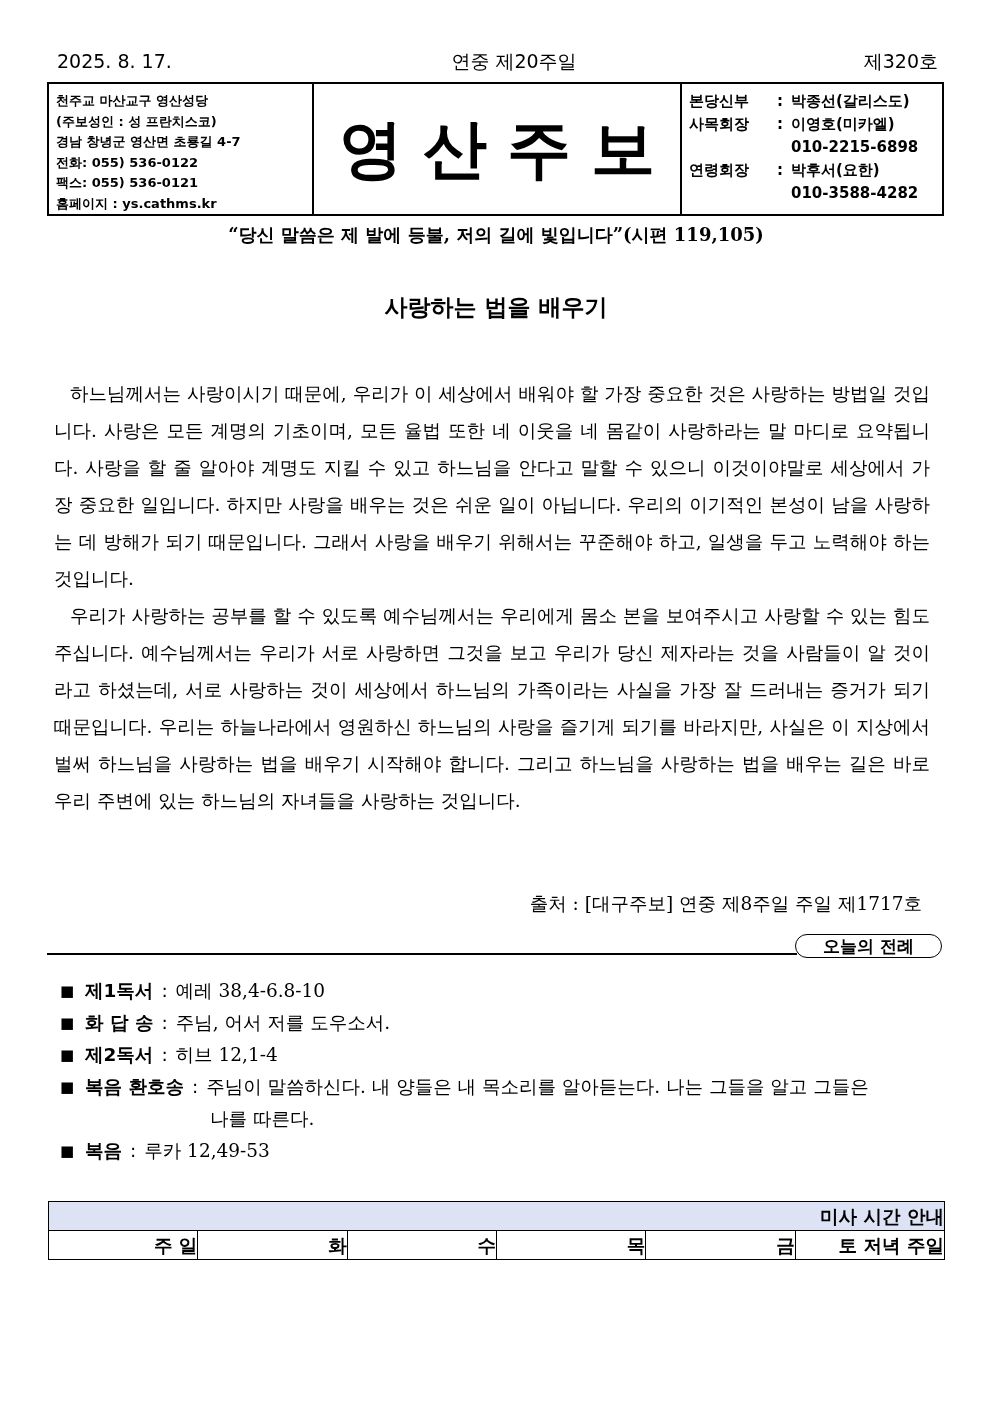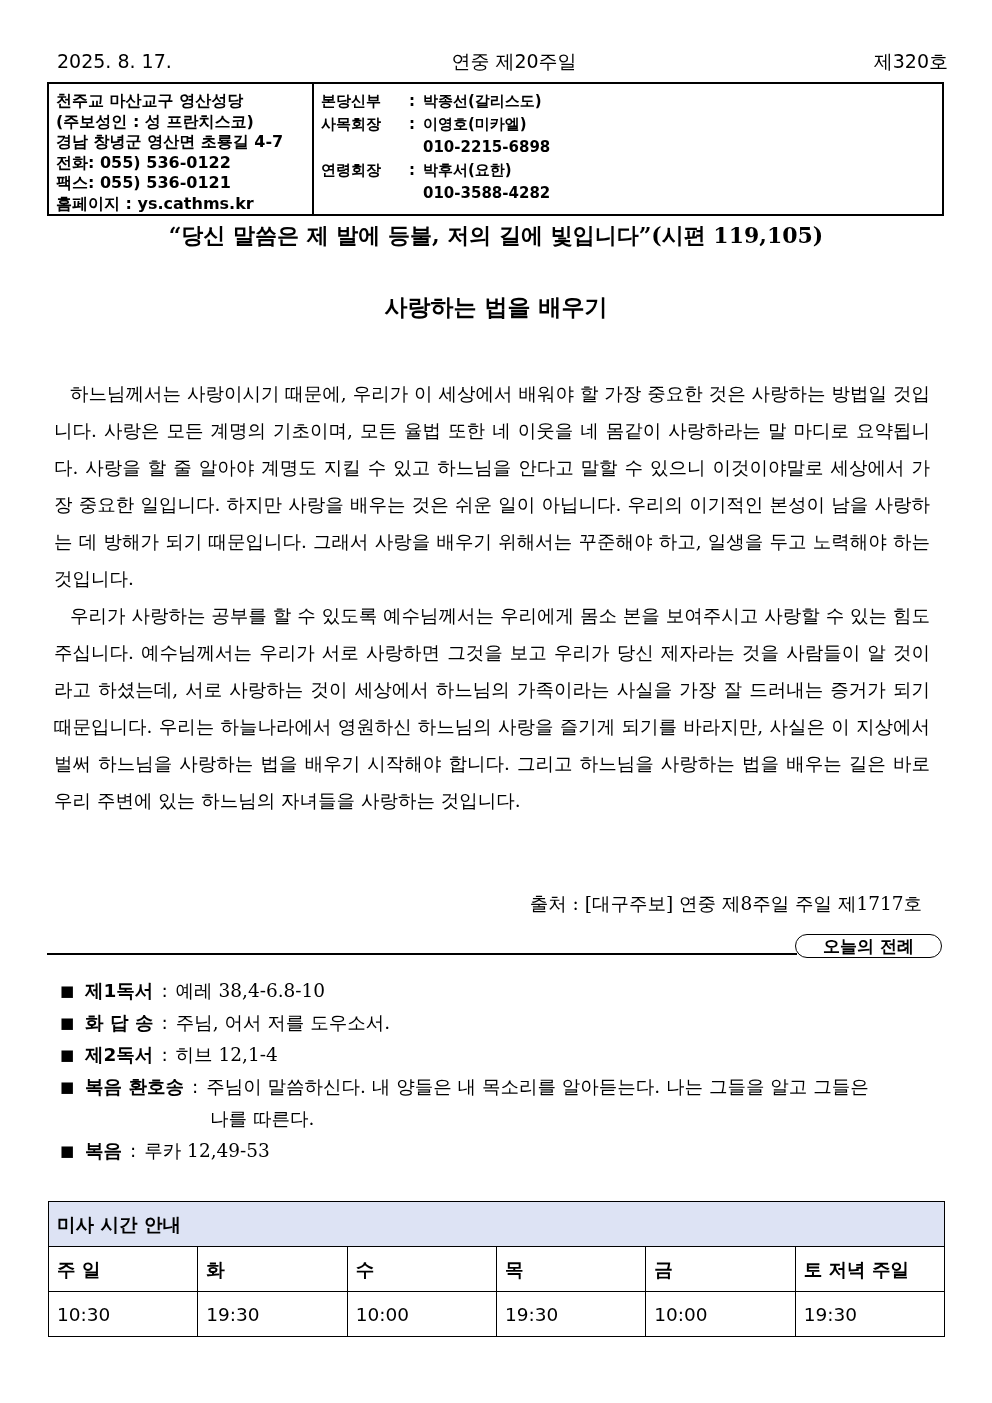--- a/index.html
+++ b/index.html
@@ -4,50 +4,50 @@
 <style>
   html, body { margin: 0; padding: 0; background: #ffffff; }
   body {
     width: 992px; height: 1403px; position: relative; overflow: hidden;
     font-family: "DejaVu Sans", "Liberation Sans", sans-serif; color: #000;
   }
   .abs { position: absolute; }
   .topline { top: 48px; font-size: 19px; line-height: 26px; white-space: nowrap; }
   #date { left: 57px; }
   #week { left: 0; width: 992px; text-align: center; padding-left: 18px; }
-  #issue { right: 44px; }
+  #issue { right: 54px; }
 
   #masthead {
     left: 47px; top: 82px; width: 897px; height: 134px;
     border: 2px solid #000; box-sizing: border-box; display: flex;
   }
   #mh-left {
     width: 265px; border-right: 2px solid #000; box-sizing: border-box;
-    padding: 7px 0 0 7px; font-size: 16px; line-height: 20.5px; font-weight: bold;
+    padding: 7px 0 0 7px; font-size: 13px; line-height: 20.5px; font-weight: bold;
     white-space: nowrap; overflow: hidden;
   }
   #mh-center {
     width: 368px; border-right: 2px solid #000; box-sizing: border-box;
     display: flex; align-items: center; justify-content: center;
     font-family: "DejaVu Serif", "Liberation Serif", serif;
     font-size: 64px; font-weight: bold; letter-spacing: 20px; padding-left: 20px;
   }
   #mh-right {
     flex: 1; padding: 6px 0 0 7px; font-size: 15px; line-height: 23px; font-weight: bold;
     white-space: nowrap; overflow: hidden;
   }
   .staff-row { display: flex; }
   .staff-label { width: 80px; }
   .staff-colon { width: 22px; text-align: center; }
   .staff-indent { padding-left: 102px; }
 
   #motto {
     left: 0; width: 992px; top: 222px; text-align: center;
     font-family: "DejaVu Serif", "Liberation Serif", serif; font-weight: bold;
-    font-size: 22px; line-height: 26px;
+    font-size: 18px; line-height: 26px;
   }
   #title {
     left: 0; width: 992px; top: 291px; text-align: center;
     font-size: 23px; font-weight: bold; line-height: 32px;
   }
   #body {
     left: 54px; top: 375px; width: 876px;
     font-family: "DejaVu Serif", "Liberation Serif", serif;
     font-size: 18.5px; line-height: 37px; text-align: justify;
   }
@@ -69,21 +69,21 @@
   .bullet { width: 25px; font-size: 15px; }
   .rlabel { font-weight: bold; }
   .rcolon { padding: 0 8px; }
   .rtext { white-space: normal; font-family: "DejaVu Serif", "Liberation Serif", serif; text-align: center; }
   .rtext-cont { padding-left: 150px; font-family: "DejaVu Serif", "Liberation Serif", serif; }
 
   #mass-table {
     left: 48px; top: 1201px; width: 897px; border-collapse: collapse;
     font-size: 18.5px;
   }
-  #mass-table td, #mass-table th { border: 1.5px solid #000; text-align: left; padding: 8px; }
+  #mass-table td, #mass-table th { border: 1.5px solid #000; text-align: right; padding: 0; }
   #mass-table th.caption { background: #dde3f4; font-weight: bold; height: 28px; }
   #mass-table tr.days td { font-weight: bold; height: 28px; }
   #mass-table tr.times td { height: 28px; font-weight: normal; }
   #mass-table td { width: 16.66%; }
 </style>
 </head>
 <body>
 
 <div class="abs topline" id="week">연중 제20주일</div>
 <div class="abs topline" id="date">2025. 8. 17.</div>
@@ -91,20 +91,21 @@
 
 <div class="abs" id="masthead">
   <div id="mh-left">
     <div>천주교 마산교구 영산성당</div>
     <div>(주보성인 : 성 프란치스코)</div>
     <div>경남 창녕군 영산면 초룡길 4-7</div>
     <div>전화: 055) 536-0122</div>
     <div>팩스: 055) 536-0121</div>
     <div>홈페이지 : ys.cathms.kr</div>
   </div>
+  <div id="mh-center">영산주보</div>
   <div id="mh-right">
     <div class="staff-row">
       <span class="staff-label">본당신부</span>
       <span class="staff-colon">:</span>
       <span>박종선(갈리스도)</span>
     </div>
     <div class="staff-row">
       <span class="staff-label">사목회장</span>
       <span class="staff-colon">:</span>
       <span>이영호(미카엘)</span>
@@ -173,22 +174,14 @@
     <th class="caption" colspan="6">미사 시간 안내</th>
   </tr>
   <tr class="days">
     <td>주 일</td>
     <td>화</td>
     <td>수</td>
     <td>목</td>
     <td>금</td>
     <td>토 저녁 주일</td>
   </tr>
-  <tr class="times">
-    <td>10:30</td>
-    <td>19:30</td>
-    <td>10:00</td>
-    <td>19:30</td>
-    <td>10:00</td>
-    <td>19:30</td>
-  </tr>
 </tbody>
   </table>
 
 </body></html>

